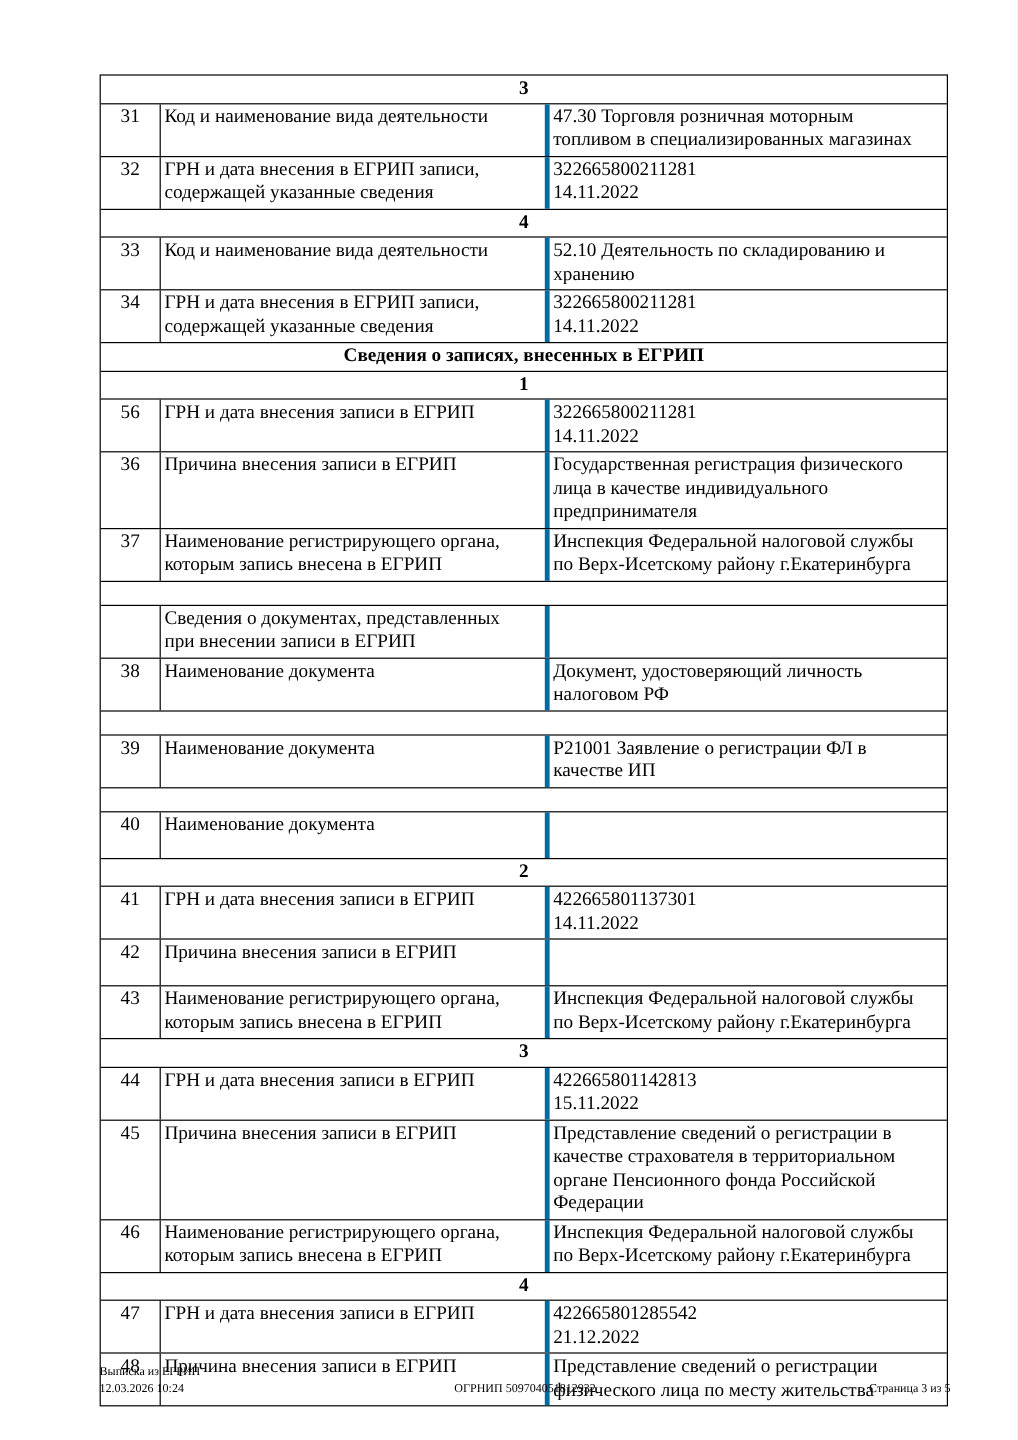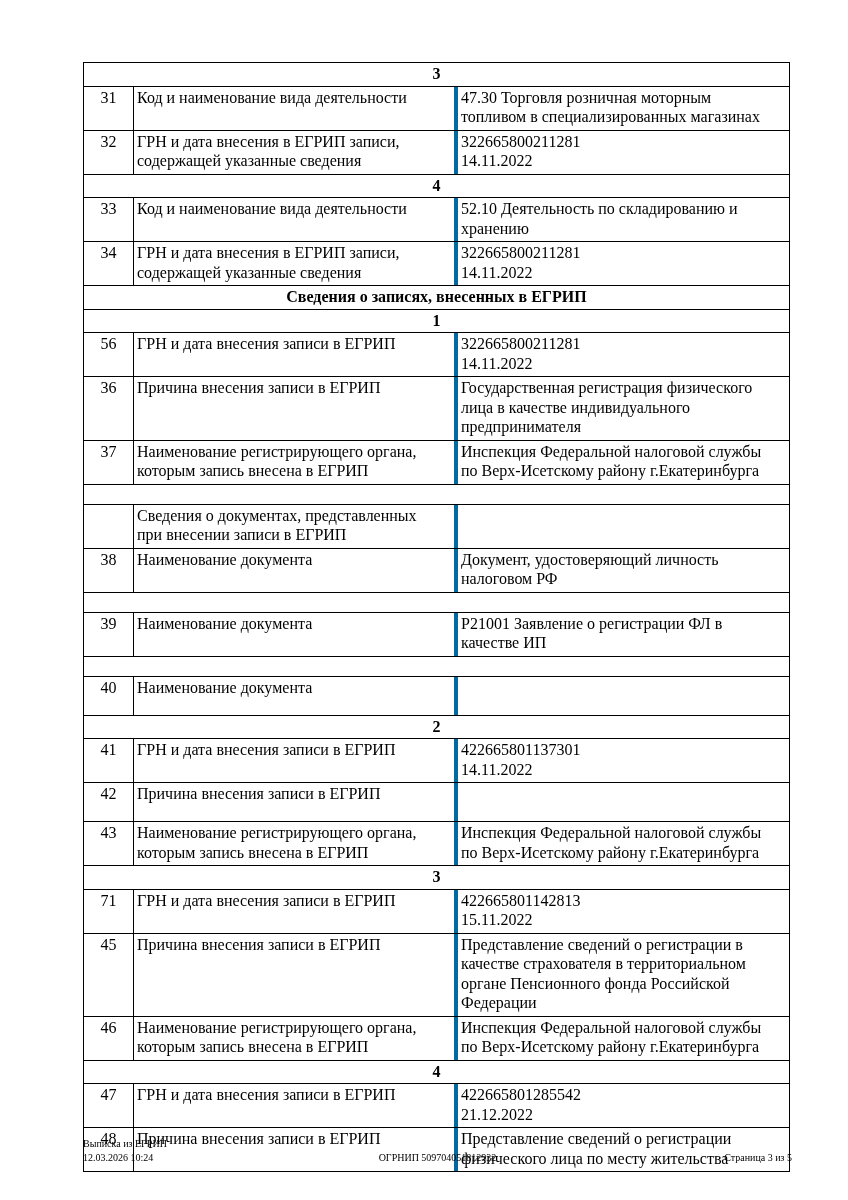--- a/index.html
+++ b/index.html
@@ -177,21 +177,21 @@
         <div class="cell c-num">43</div>
         <div class="cell c-label">Наименование регистрирующего органа,
 которым запись внесена в ЕГРИП</div>
         <div class="cell c-value">Инспекция Федеральной налоговой службы
 по Верх-Исетскому району г.Екатеринбурга</div>
       </div>
       <div class="trow section">
         <div class="cell c-full">3</div>
       </div>
       <div class="trow data">
-        <div class="cell c-num">71</div>
+        <div class="cell c-num">44</div>
         <div class="cell c-label">ГРН и дата внесения записи в ЕГРИП</div>
         <div class="cell c-value">422665801142813
 15.11.2022</div>
       </div>
       <div class="trow data">
         <div class="cell c-num">45</div>
         <div class="cell c-label">Причина внесения записи в ЕГРИП</div>
         <div class="cell c-value">Представление сведений о регистрации в
 качестве страхователя в территориальном
 органе Пенсионного фонда Российской

